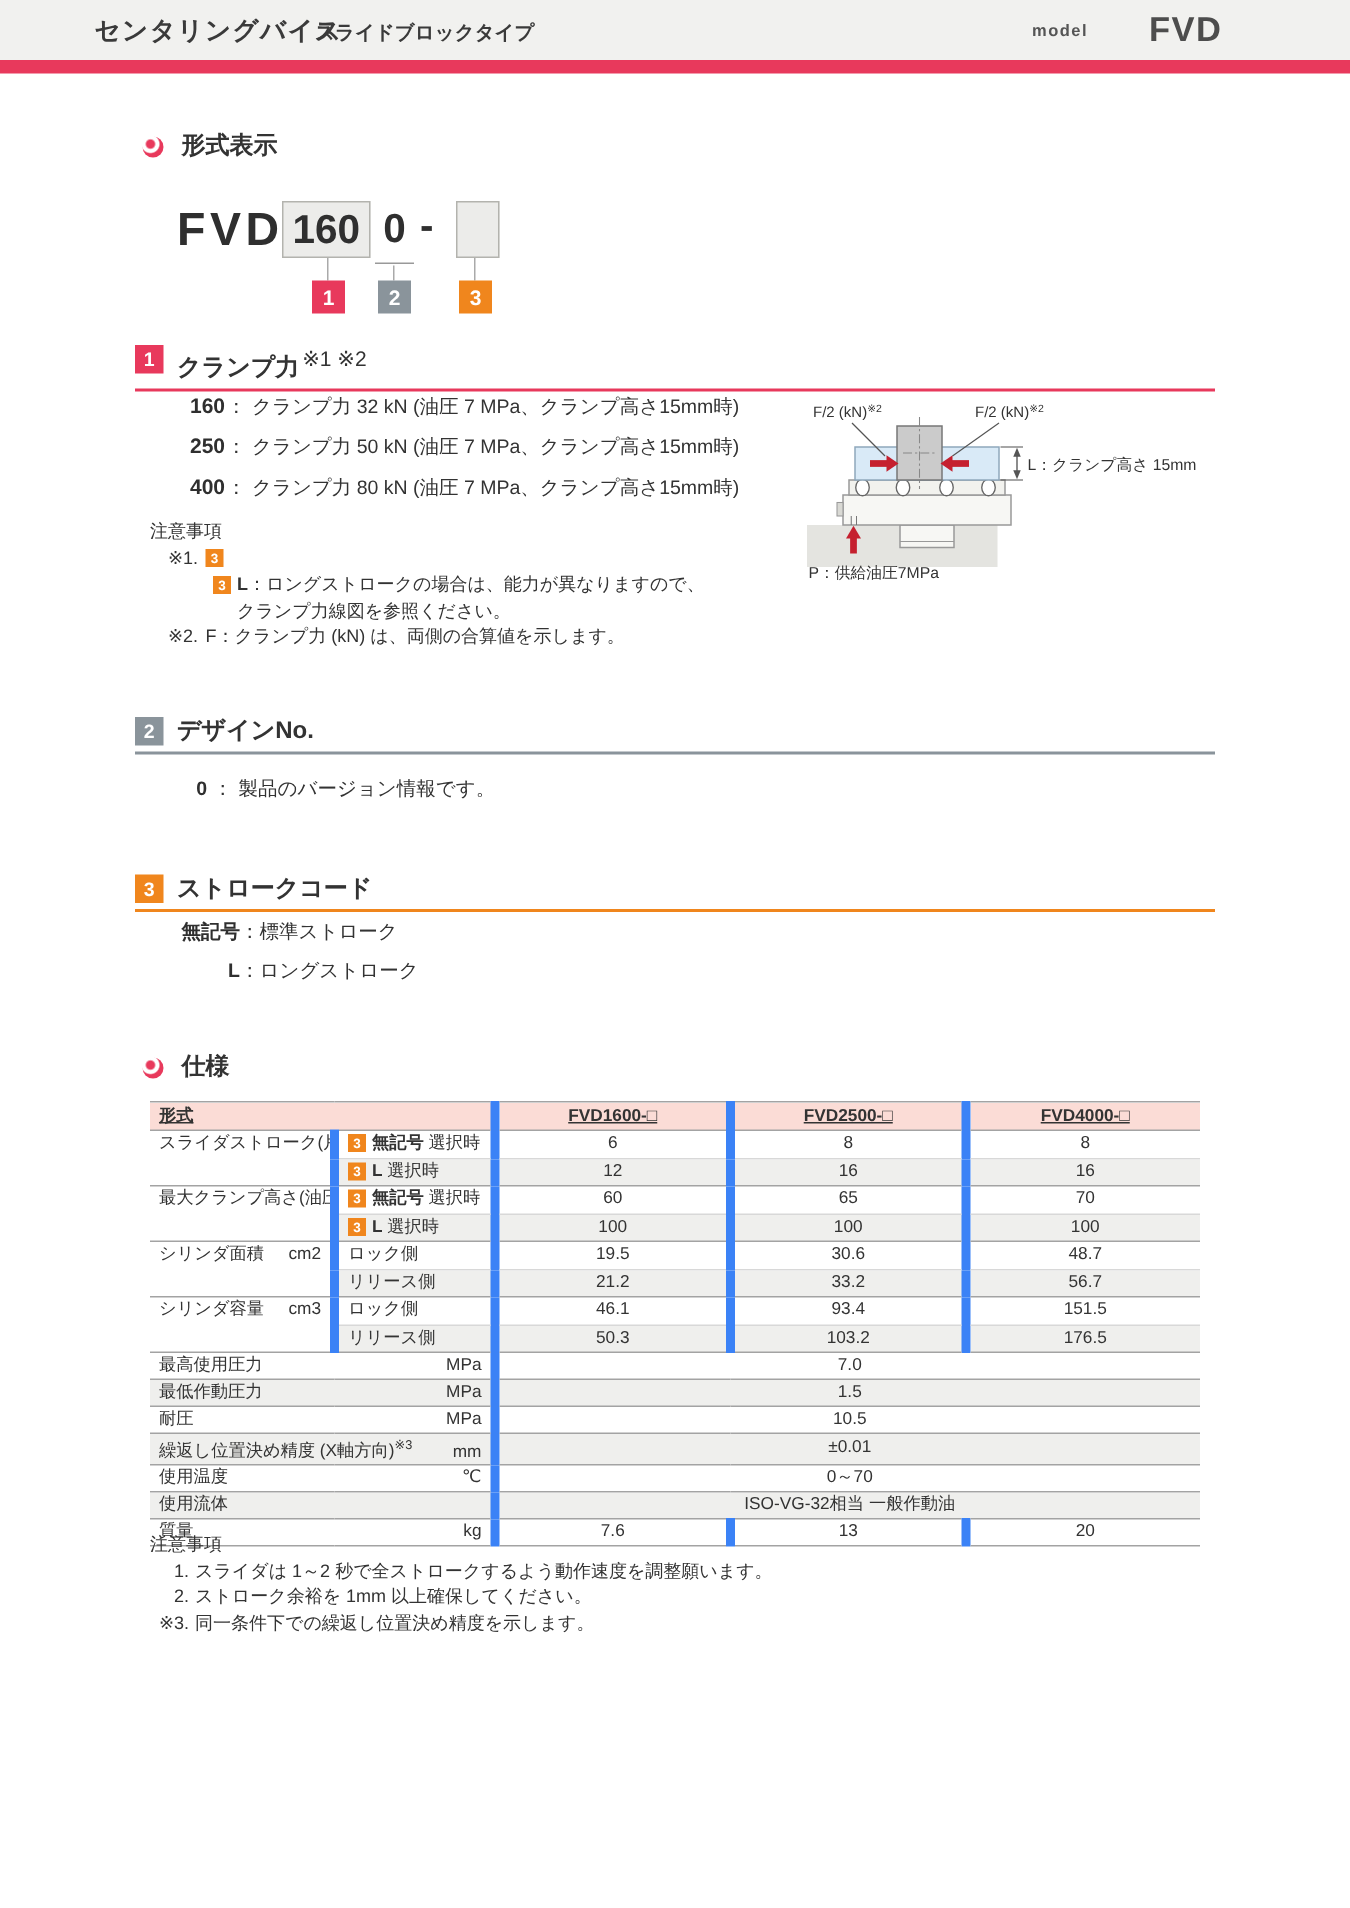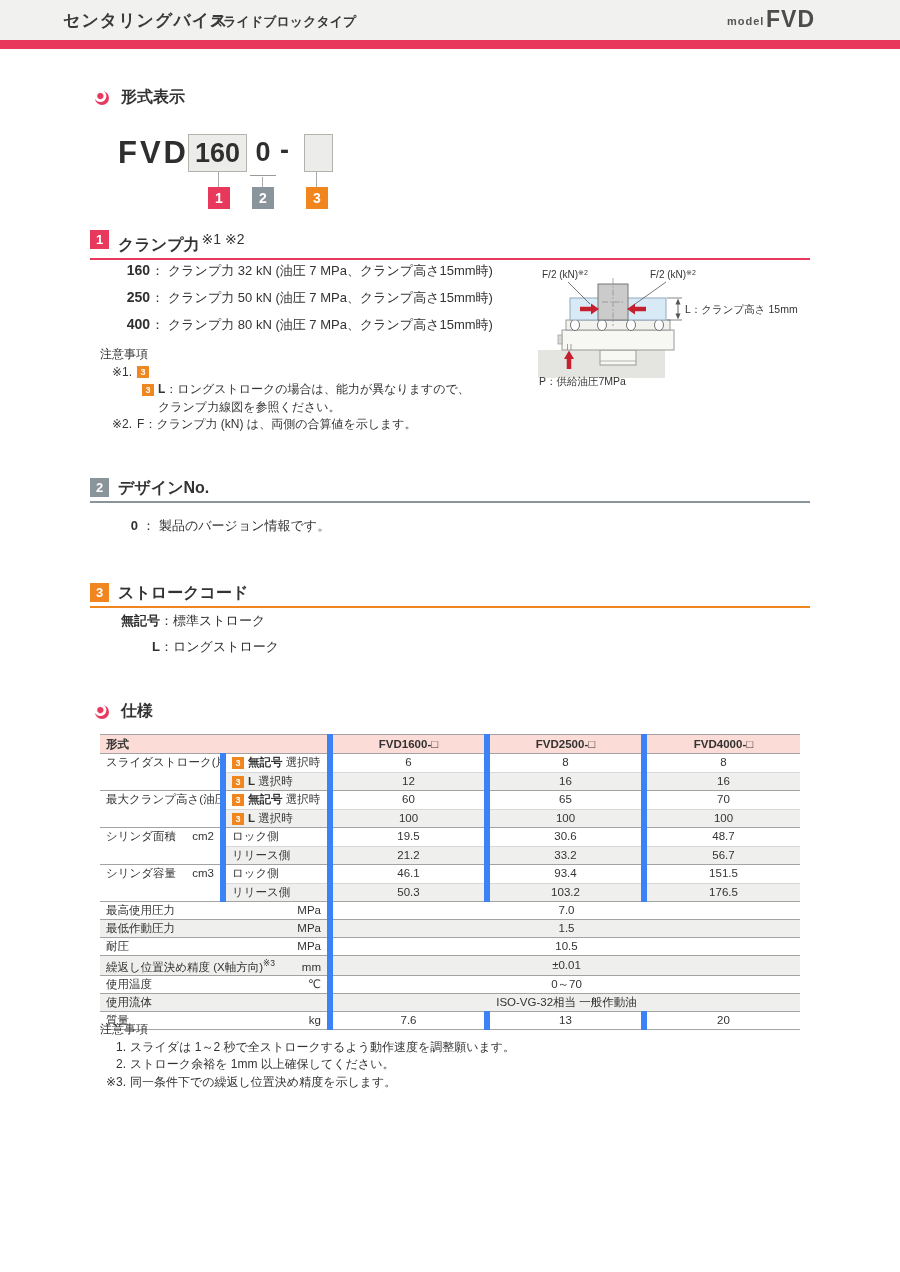--- a/index.html
+++ b/index.html
@@ -4,21 +4,21 @@
 <style>
   html,body{margin:0;padding:0;background:#fff;}
   #page{position:relative;width:900px;height:1136px;background:#ffffff;overflow:hidden;
         font-family:"Liberation Sans","DejaVu Sans",sans-serif;color:#333;}
   .abs{position:absolute;}
 
   
   .band{left:0;top:0;width:900px;height:40px;background:#f1f1ef;}
   .h-title{left:63px;top:9px;font-size:17px;font-weight:bold;color:#3a3a3a;letter-spacing:1px;}
   .h-sub{left:210px;top:13px;font-size:13px;font-weight:bold;color:#3a3a3a;}
-  .model-label{left:727px;top:15px;font-size:11px;font-weight:bold;color:#555;letter-spacing:1px;}
+  .model-label{left:688px;top:15px;font-size:11px;font-weight:bold;color:#555;letter-spacing:1px;}
   .model-value{left:766px;top:6px;font-size:23px;font-weight:bold;color:#4d4d4d;letter-spacing:1px;}
   .redbar{left:0;top:40px;width:900px;height:9px;background:#e8395c;}
 
   
   .bullet-heading{display:flex;align-items:center;gap:12px;font-size:16px;font-weight:bold;color:#333;}
   .bullet{width:14px;height:14px;border-radius:50%;
           background:radial-gradient(circle at 38% 36%, #e8395c 0 20%, #ffffff 30% 44%, #e8395c 52%);}
 
   
   .codeline{font-weight:bold;color:#2f2f2f;}
@@ -52,21 +52,21 @@
   .b{font-weight:bold;}
 
   
   .def-row{display:flex;align-items:baseline;font-size:13px;line-height:26px;}
   .def-code{width:48px;text-align:right;font-weight:bold;font-size:13px;color:#2f2f2f;}
 
   
   table.spec{border-collapse:collapse;table-layout:fixed;width:700px;}
   table.spec td{height:17px;padding:0 6px;font-size:11.5px;line-height:15px;color:#333;
                 border-top:1px solid #d8d8d8;vertical-align:middle;overflow:hidden;white-space:nowrap;}
-  tr.thead td{background:#fbdcd6;font-weight:bold;height:18px;border-top:1px solid #a3a3a3;}
+  tr.thead td{background:#fbdcd6;font-weight:bold;height:18px;border-top:1px solid #a3a3a3;text-decoration:underline;}
   tr.grp td{border-top:1px solid #a3a3a3;}
   tr.last td{border-bottom:1px solid #a3a3a3;}
   tr.alt td{background:#efefed;}
   td.bl{border-left:6px solid #3b82f6;}
   td.c{text-align:center;}
   .vstack{display:flex;flex-direction:row;justify-content:space-between;height:34px;padding:1px 0;}
   .unit-row{display:flex;justify-content:space-between;align-items:baseline;font-size:11.5px;}
   .unit{font-size:11.5px;}
   .lblflex{display:flex;justify-content:space-between;align-items:baseline;}
   sup.tsup{font-size:8.5px;}

